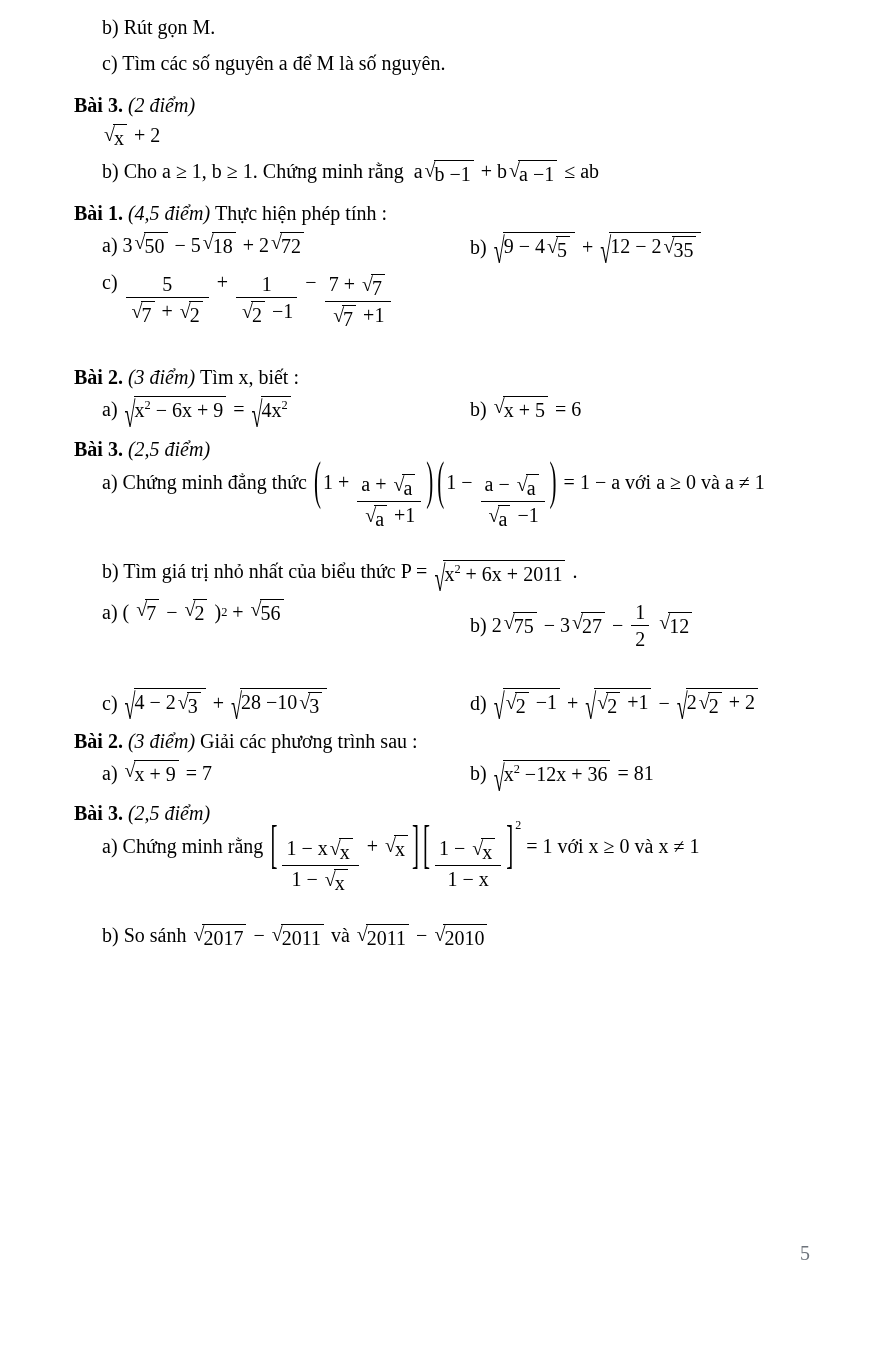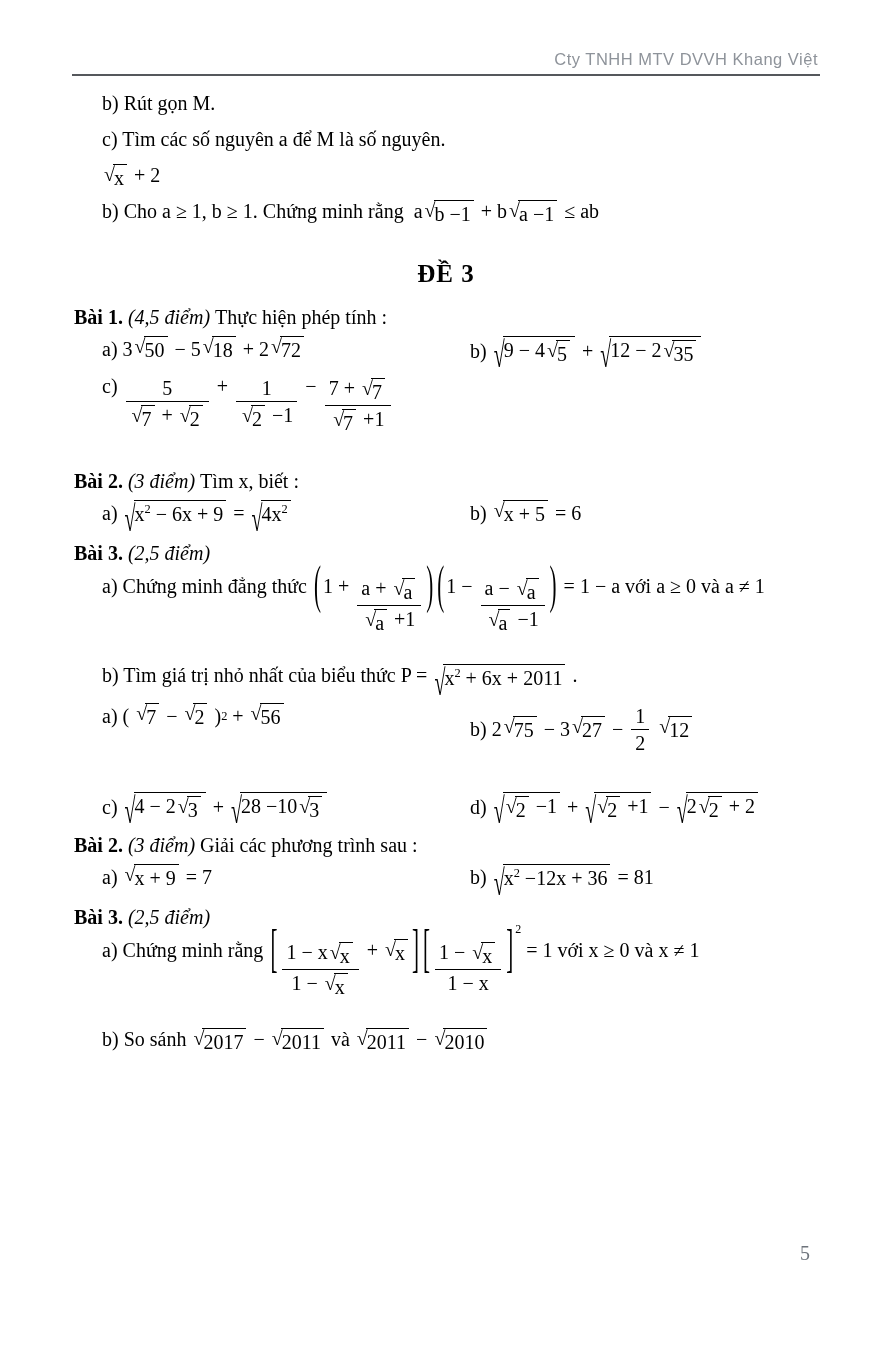--- a/index.html
+++ b/index.html
@@ -34,43 +34,39 @@
   .num{border-bottom:1.5px solid #000;}
   .fence{display:inline-block;transform:scaleY(2.5);line-height:1;padding:0 2px;font-size:21px;}
   .cols .colL{width:368px;display:inline-flex;align-items:center;white-space:pre;}
   .cols .colR{display:inline-flex;align-items:center;white-space:pre;flex:1;}
   .pagenum{position:absolute;right:82px;top:1242px;color:#6d737b;font-size:20px;}
 </style>
 </head>
 <body>
 
 <div class="sheet">
-  <header>
-    <div class="brand">Cty TNHH MTV DVVH Khang Việt</div>
-    <div class="rule"></div>
-  </header>
   <main>
       <div class="line item">
         <span class="mt">b) Rút gọn M.</span>
       </div>
       <div class="line item">
         <span class="mt">c) Tìm các số nguyên a để M là số nguyên.</span>
       </div>
+      <div class="bai"><span class="blabel">Bài 3.</span><span class="bpoints"> (2 điểm) </span></div>
       <div class="line item">
         <span class="sqrt"><span class="rsign">√</span><span class="rbody"><span class="mt">x</span></span></span>
         <span class="mt"> + 2</span>
       </div>
       <div class="line item">
         <span class="mt">b) Cho a ≥ 1, b ≥ 1. Chứng minh rằng  a</span>
         <span class="sqrt"><span class="rsign">√</span><span class="rbody"><span class="mt">b −1</span></span></span>
         <span class="mt"> + b</span>
         <span class="sqrt"><span class="rsign">√</span><span class="rbody"><span class="mt">a −1</span></span></span>
         <span class="mt"> ≤ ab</span>
       </div>
-      <div class="de">ĐỀ 3</div>
       <div class="bai"><span class="blabel">Bài 1.</span><span class="bpoints"> (4,5 điểm) </span><span class="brest">Thực hiện phép tính :</span></div>
       <div class="line cols">
         <span class="colL"><span class="mt">a) 3</span><span class="sqrt"><span class="rsign">√</span><span class="rbody"><span class="mt">50</span></span></span><span class="mt"> − 5</span><span class="sqrt"><span class="rsign">√</span><span class="rbody"><span class="mt">18</span></span></span><span class="mt"> + 2</span><span class="sqrt"><span class="rsign">√</span><span class="rbody"><span class="mt">72</span></span></span></span>
         <span class="colR"><span class="mt">b) </span><span class="sqrt"><span class="rsign tall">√</span><span class="rbody"><span class="mt">9 − 4</span><span class="sqrt"><span class="rsign">√</span><span class="rbody"><span class="mt">5</span></span></span></span></span><span class="mt"> + </span><span class="sqrt"><span class="rsign tall">√</span><span class="rbody"><span class="mt">12 − 2</span><span class="sqrt"><span class="rsign">√</span><span class="rbody"><span class="mt">35</span></span></span></span></span></span>
       </div>
       <div class="line item tall">
         <span class="mt">c) </span>
         <span class="frac">
           <span class="num"><span class="mt">5</span></span>
           <span class="den"><span class="sqrt"><span class="rsign">√</span><span class="rbody"><span class="mt">7</span></span></span><span class="mt"> + </span><span class="sqrt"><span class="rsign">√</span><span class="rbody"><span class="mt">2</span></span></span></span>

